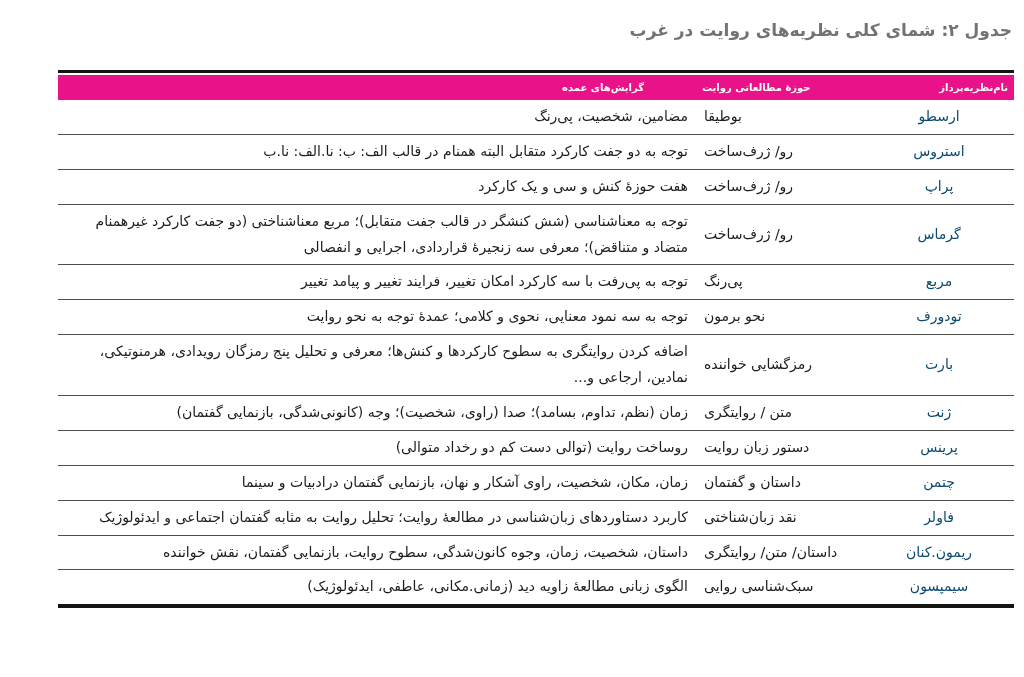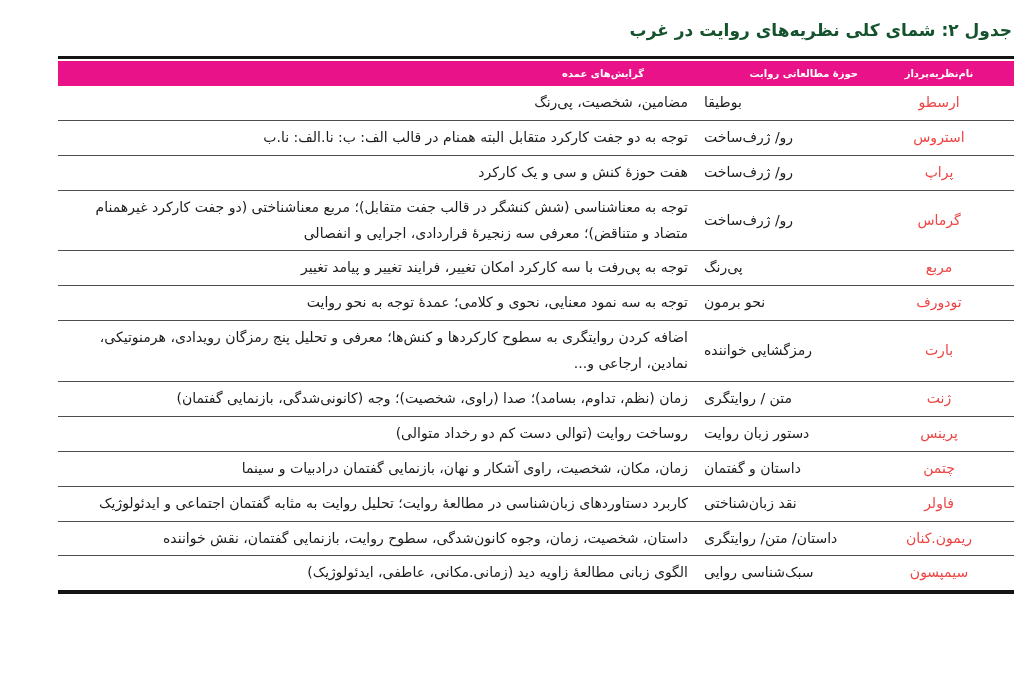--- a/index.html
+++ b/index.html
@@ -13,51 +13,51 @@
   html,body{width:1024px;height:677px;background:#ffffff;overflow:hidden;}
   body{
     font-family:"DejaVu Sans", sans-serif;
     direction:rtl;
     color:var(--body-text);
   }
   .page{padding:12px 10px 0 58px;}
   .doc-title{
     font-size:17px;
     font-weight:bold;
-    color:#14532d;
-    margin:8px 2px 16px 0;
+    color:#737373;
+    margin:8px 2px 30px 0;
     text-align:right;
   }
   .table-wrap{
     border-top:3px solid var(--rule-heavy);
     padding-top:2px;
   }
   table{
     width:100%;
     border-collapse:collapse;
     border-bottom:4px solid var(--rule-heavy);
   }
   thead th{
     background:var(--header-bg);
     color:var(--header-text);
     font-size:10px;
     font-weight:bold;
     padding:7px 6px;
     white-space:nowrap;
   }
-  th.col-name{width:150px;text-align:center;}
-  th.col-field{width:168px;text-align:right;}
+  th.col-name{width:150px;text-align:right;}
+  th.col-field{width:168px;text-align:left;}
   th.col-majors{text-align:right;padding-right:52px;}
   tbody td{
     font-size:14px;
     line-height:1.85;
     padding:4px 8px;
     vertical-align:middle;
   }
-  td.cell-name{text-align:center;white-space:nowrap;color:#ef4444;}
+  td.cell-name{text-align:center;white-space:nowrap;color:#0c4a6e;}
   td.cell-field{text-align:left;white-space:nowrap;}
   td.cell-majors{text-align:right;padding-left:6px;}
   tbody tr + tr td{border-top:1px solid var(--rule-light);}
 </style>
 </head>
 <body>
 
 <div class="page">
   <div class="doc-title">جدول ۲: شمای کلی نظریه‌های روایت در غرب</div>
 

